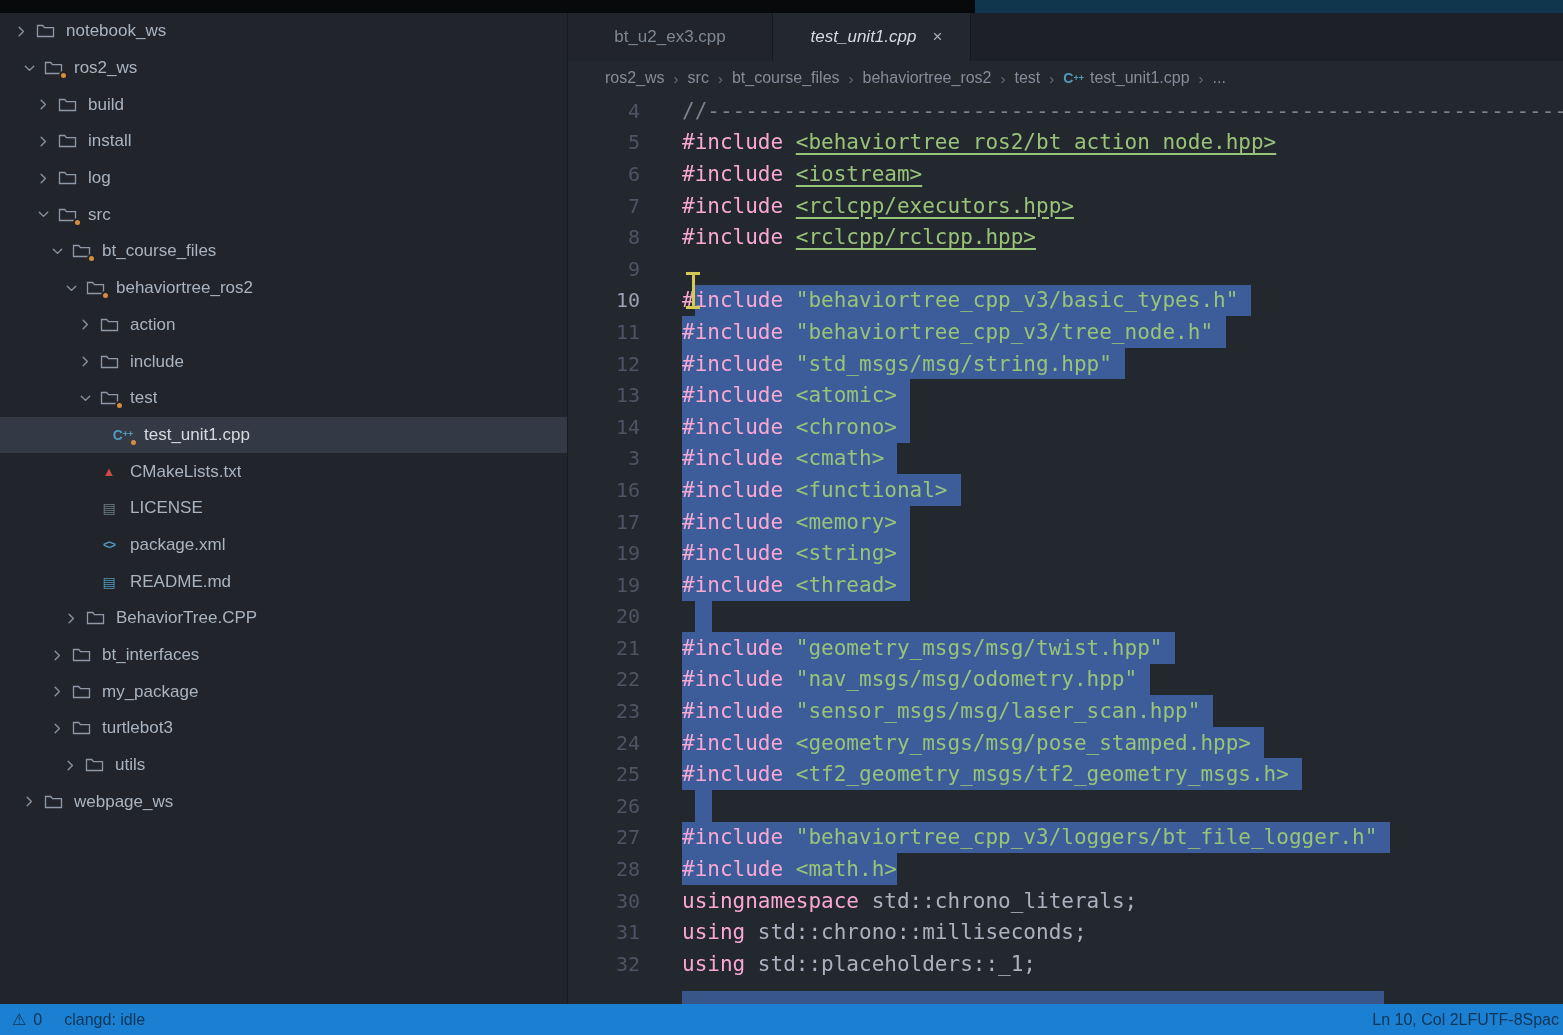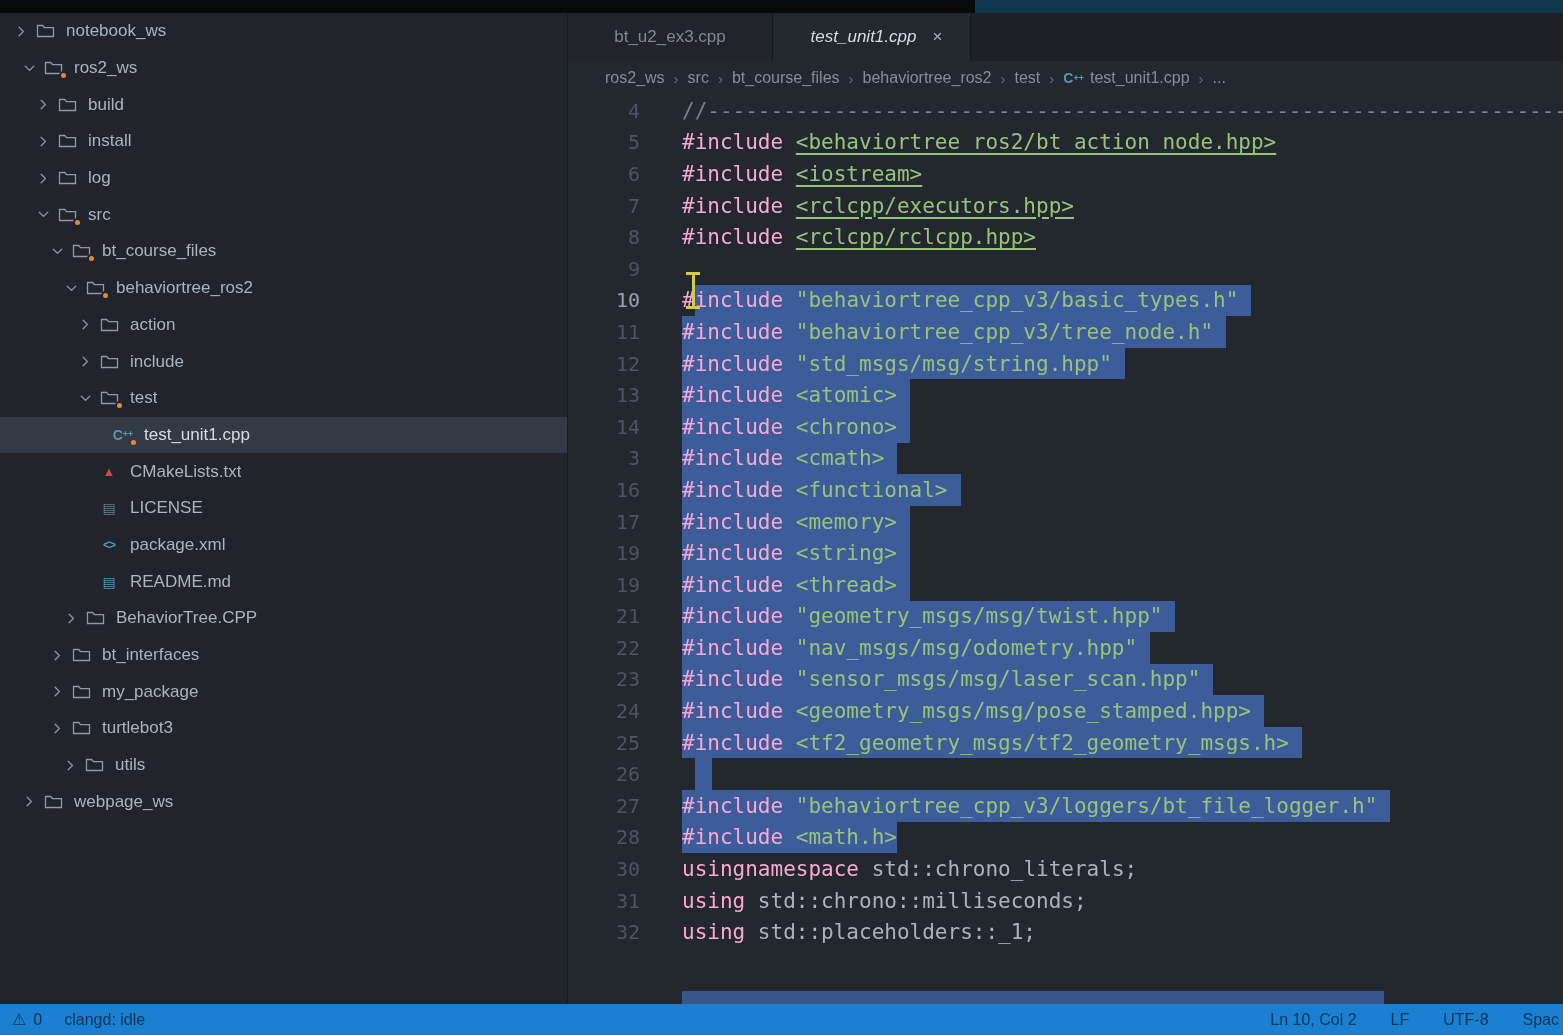--- a/index.html
+++ b/index.html
@@ -67,21 +67,21 @@
 
   .ibeam { position:absolute; top:259px; left:117px; width:16px; height:37px; z-index:6; pointer-events:none; }
   .ibeam i { position:absolute; background:#d3cb55; box-shadow:0 0 1px #55501a; }
   .ibeam .vb { left:6.5px; top:2px; bottom:2px; width:3px; }
   .ibeam .tb { left:1px; top:0; width:14px; height:3px; }
   .ibeam .bb { left:1px; bottom:0; width:14px; height:3px; }
 
   
   .statusbar { height:31px; flex:none; background:#1b80d2; color:#0d3557; font-size:16px; display:flex; align-items:center; justify-content:space-between; padding:0 4px 0 12px; overflow:hidden; }
   .sb-left { display:flex; align-items:center; gap:22px; }
-  .sb-right { display:flex; align-items:flex-start; gap:34px; flex:none; }
+  .sb-right { display:flex; align-items:flex-start; flex:none; }
   .sb-item { display:flex; align-items:center; gap:7px; cursor:pointer; white-space:nowrap; }
 </style>
 </head>
 <body>
 
 <div class="app">
   <div class="topstrip">
     <span class="blue-seg"></span>
   </div>
 
@@ -411,20 +411,21 @@
           <div class="code-line"><span class="ln active">10</span><span class="lc"><span class="t-d">#</span><span class="sel nl"><span class="t-d">include </span><span class="t-s">"behaviortree_cpp_v3/basic_types.h"</span></span></span></div>
           <div class="code-line"><span class="ln">11</span><span class="lc"><span class="sel nl"><span class="t-d">#include </span><span class="t-s">"behaviortree_cpp_v3/tree_node.h"</span></span></span></div>
           <div class="code-line"><span class="ln">12</span><span class="lc"><span class="sel nl"><span class="t-d">#include </span><span class="t-s">"std_msgs/msg/string.hpp"</span></span></span></div>
           <div class="code-line"><span class="ln">13</span><span class="lc"><span class="sel nl"><span class="t-d">#include </span><span class="t-s">&lt;atomic&gt;</span></span></span></div>
           <div class="code-line"><span class="ln">14</span><span class="lc"><span class="sel nl"><span class="t-d">#include </span><span class="t-s">&lt;chrono&gt;</span></span></span></div>
           <div class="code-line"><span class="ln">3</span><span class="lc"><span class="sel nl"><span class="t-d">#include </span><span class="t-s">&lt;cmath&gt;</span></span></span></div>
           <div class="code-line"><span class="ln">16</span><span class="lc"><span class="sel nl"><span class="t-d">#include </span><span class="t-s">&lt;functional&gt;</span></span></span></div>
           <div class="code-line"><span class="ln">17</span><span class="lc"><span class="sel nl"><span class="t-d">#include </span><span class="t-s">&lt;memory&gt;</span></span></span></div>
           <div class="code-line"><span class="ln">19</span><span class="lc"><span class="sel nl"><span class="t-d">#include </span><span class="t-s">&lt;string&gt;</span></span></span></div>
           <div class="code-line"><span class="ln">19</span><span class="lc"><span class="sel nl"><span class="t-d">#include </span><span class="t-s">&lt;thread&gt;</span></span></span></div>
+          <div class="code-line"><span class="ln">20</span><span class="lc"><span class="sel blank"></span></span></div>
           <div class="code-line"><span class="ln">21</span><span class="lc"><span class="sel nl"><span class="t-d">#include </span><span class="t-s">"geometry_msgs/msg/twist.hpp"</span></span></span></div>
           <div class="code-line"><span class="ln">22</span><span class="lc"><span class="sel nl"><span class="t-d">#include </span><span class="t-s">"nav_msgs/msg/odometry.hpp"</span></span></span></div>
           <div class="code-line"><span class="ln">23</span><span class="lc"><span class="sel nl"><span class="t-d">#include </span><span class="t-s">"sensor_msgs/msg/laser_scan.hpp"</span></span></span></div>
           <div class="code-line"><span class="ln">24</span><span class="lc"><span class="sel nl"><span class="t-d">#include </span><span class="t-s">&lt;geometry_msgs/msg/pose_stamped.hpp&gt;</span></span></span></div>
           <div class="code-line"><span class="ln">25</span><span class="lc"><span class="sel nl"><span class="t-d">#include </span><span class="t-s">&lt;tf2_geometry_msgs/tf2_geometry_msgs.h&gt;</span></span></span></div>
           <div class="code-line"><span class="ln">26</span><span class="lc"><span class="sel blank"></span></span></div>
           <div class="code-line"><span class="ln">27</span><span class="lc"><span class="sel nl"><span class="t-d">#include </span><span class="t-s">"behaviortree_cpp_v3/loggers/bt_file_logger.h"</span></span></span></div>
           <div class="code-line"><span class="ln">28</span><span class="lc"><span class="sel"><span class="t-d">#include </span><span class="t-s">&lt;math.h&gt;</span></span></span></div>
           <div class="code-line"><span class="ln">30</span><span class="lc"><span class="t-d">using</span><span class="t-p"> </span><span class="t-d">namespace</span><span class="t-p"> std::chrono_literals;</span></span></div>
           <div class="code-line"><span class="ln">31</span><span class="lc"><span class="t-d">using</span><span class="t-p"> std::chrono::milliseconds;</span></span></div>

